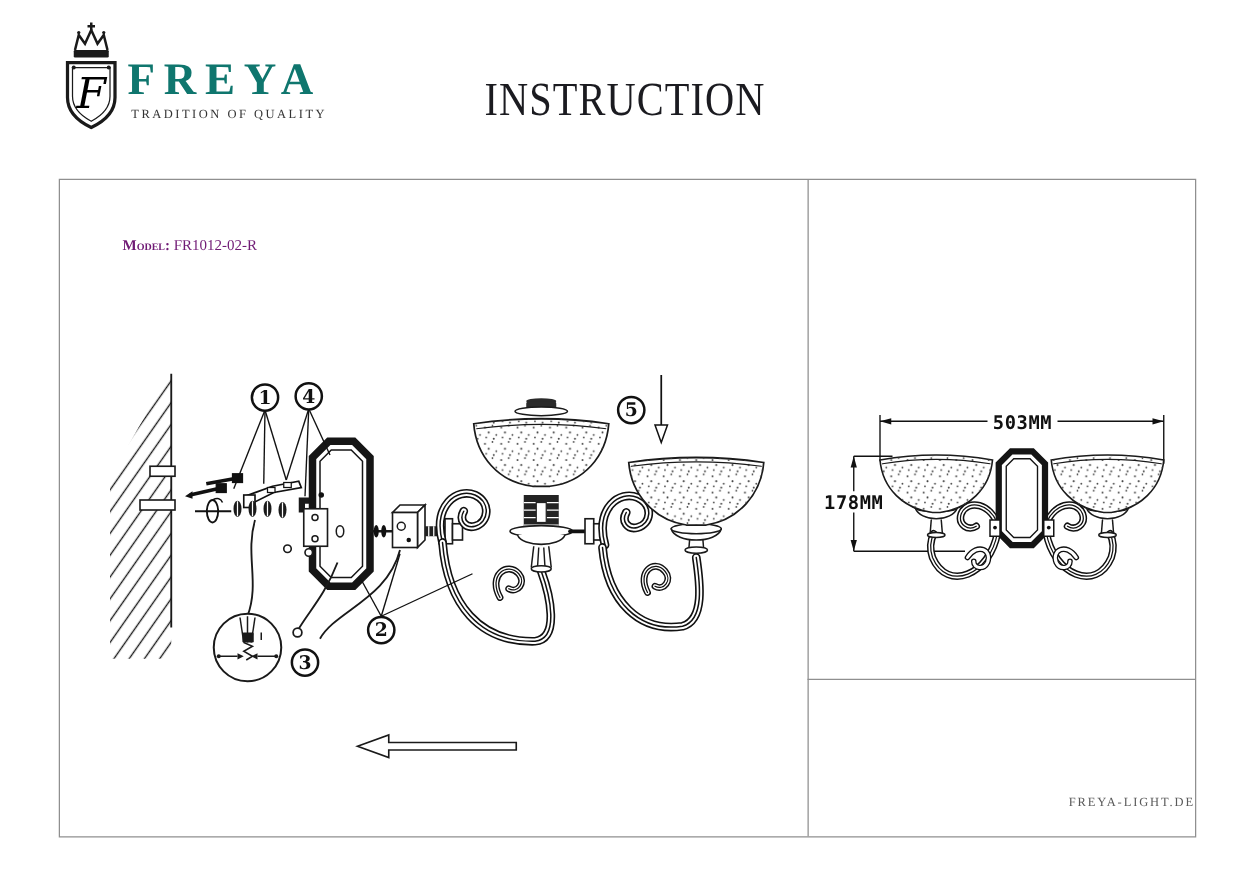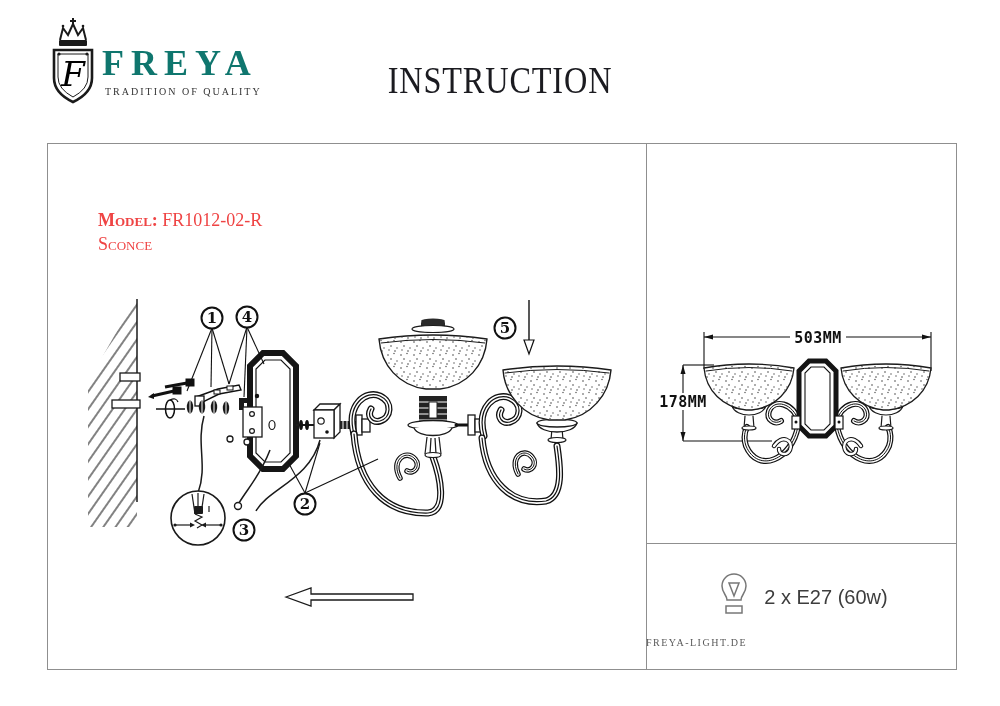--- a/index.html
+++ b/index.html
@@ -13,31 +13,31 @@
   .brand-tagline{position:absolute;left:65px;top:74px;font-size:10px;letter-spacing:2px;
               color:#333;font-family:Liberation Serif, serif;}
   .sheet-title{position:absolute;left:0;top:58px;width:1000px;margin:0;text-align:center;
               font-size:38px;font-weight:normal;letter-spacing:1px;color:#1b1b20;
               transform:scaleX(0.85);font-family:"Liberation Serif",serif;}
   
   .main-box{position:absolute;left:47px;top:143px;width:908px;height:525px;
             border:1px solid #8f8f8f;background:#fff;}
   .vdiv{position:absolute;left:598px;top:0;bottom:0;width:1px;background:#8f8f8f;}
   .hdiv{position:absolute;left:598px;right:0;top:399px;height:1px;background:#8f8f8f;}
-  .model-block{position:absolute;left:50px;top:44px;font-size:18px;line-height:1.35;color:#ef4444;margin-top:20px;}
+  .model-block{position:absolute;left:50px;top:44px;font-size:12px;line-height:1.35;color:#701a75;}
   .model-label{font-weight:bold;font-variant:small-caps;}
   .model-type{font-variant:small-caps;}
   svg text{font-family:"DejaVu Serif",serif;}
   .callout-num{font-size:15px;font-weight:bold;fill:#111;}
   .dim-text{font-family:"DejaVu Sans Mono",monospace;font-size:15px;font-weight:bold;fill:#111;letter-spacing:0.5px;}
   
   .bulb-row{position:absolute;left:598px;top:399px;width:310px;display:flex;
             align-items:center;justify-content:center;gap:10px;padding-top:26px;}
   .bulb-spec{font-family:"Liberation Sans",sans-serif;font-size:20px;color:#3d3d3d;}
-  .website{position:absolute;left:598px;top:493px;width:310px;text-align:left;
+  .website{position:absolute;left:598px;top:493px;width:310px;text-align:right;
            font-size:10px;letter-spacing:1.5px;color:#5a5a5a;font-family:"Liberation Serif",serif;}
 </style>
 </head>
 <body>
 
 <div class="page">
 
   <div class="logo">
     <svg class="crest" width="64" height="96" viewBox="0 0 64 96">
       <g stroke="#1a1a1a" fill="none" stroke-width="2">
@@ -59,21 +59,20 @@
   </div>
   <h1 class="sheet-title">INSTRUCTION</h1>
 
   <div class="main-box">
     <div class="vdiv"></div>
     <div class="hdiv"></div>
 
     <div class="model-block">
       <div><span class="model-label">Model:</span>
            <span>FR1012-02-R</span></div>
-      <div class="model-type">Sconce</div>
     </div>
 
     <svg width="598" height="525" viewBox="0 0 598 525" style="position:absolute;left:0;top:0;">
       <defs>
         <pattern id="hatchP" patternUnits="userSpaceOnUse" width="10" height="10" patternTransform="rotate(-55)">
           <line x1="0" y1="5" x2="10" y2="5" stroke="#1a1a1a" stroke-width="1.1"></line>
         </pattern>
         <pattern id="stipA" patternUnits="userSpaceOnUse" width="13" height="13">
           <circle cx="2" cy="3" r="0.8" fill="#444"></circle>
             <circle cx="8" cy="1.5" r="0.7" fill="#444"></circle>
@@ -371,25 +370,15 @@
 
         <path d="M 58,224 Q 103,216 148,224 C 146,247 129,263 106,266 L 100,266 C 77,263 60,247 58,224 Z" fill="#fff" stroke="#1a1a1a" stroke-width="1.3"></path>
         <path d="M 58,224 Q 103,216 148,224 C 146,247 129,263 106,266 L 100,266 C 77,263 60,247 58,224 Z" fill="url(#stipB)"></path>
         <path d="M 60,227 Q 103,220 146,227" stroke="#1a1a1a" stroke-width="1"></path>
         <path d="M 195,224 Q 240,216 285,224 C 283,247 266,263 243,266 L 237,266 C 214,263 197,247 195,224 Z" fill="#fff" stroke="#1a1a1a" stroke-width="1.3"></path>
         <path d="M 195,224 Q 240,216 285,224 C 283,247 266,263 243,266 L 237,266 C 214,263 197,247 195,224 Z" fill="url(#stipB)"></path>
         <path d="M 197,227 Q 240,220 283,227" stroke="#1a1a1a" stroke-width="1"></path>
       </g>
     </svg>
 
-    <div class="bulb-row">
-      <svg width="40" height="56" viewBox="0 0 40 56">
-        <g fill="none" stroke="#777" stroke-width="1.5">
-          <path d="M 8,17 a 12,12 0 1 1 24,0 c 0,7 -5,9 -5,14 l -14,0 c 0,-5 -5,-7 -5,-14 Z"></path>
-          <path d="M 15,14 L 25,14 L 20,27 Z"></path>
-          <rect x="12" y="37" width="16" height="7"></rect>
-        </g>
-      </svg>
-      <span class="bulb-spec">2 x E27 (60w)</span>
-    </div>
     <div class="website">FREYA-LIGHT.DE</div>
   </div>
 </div>
 
 </body></html>

